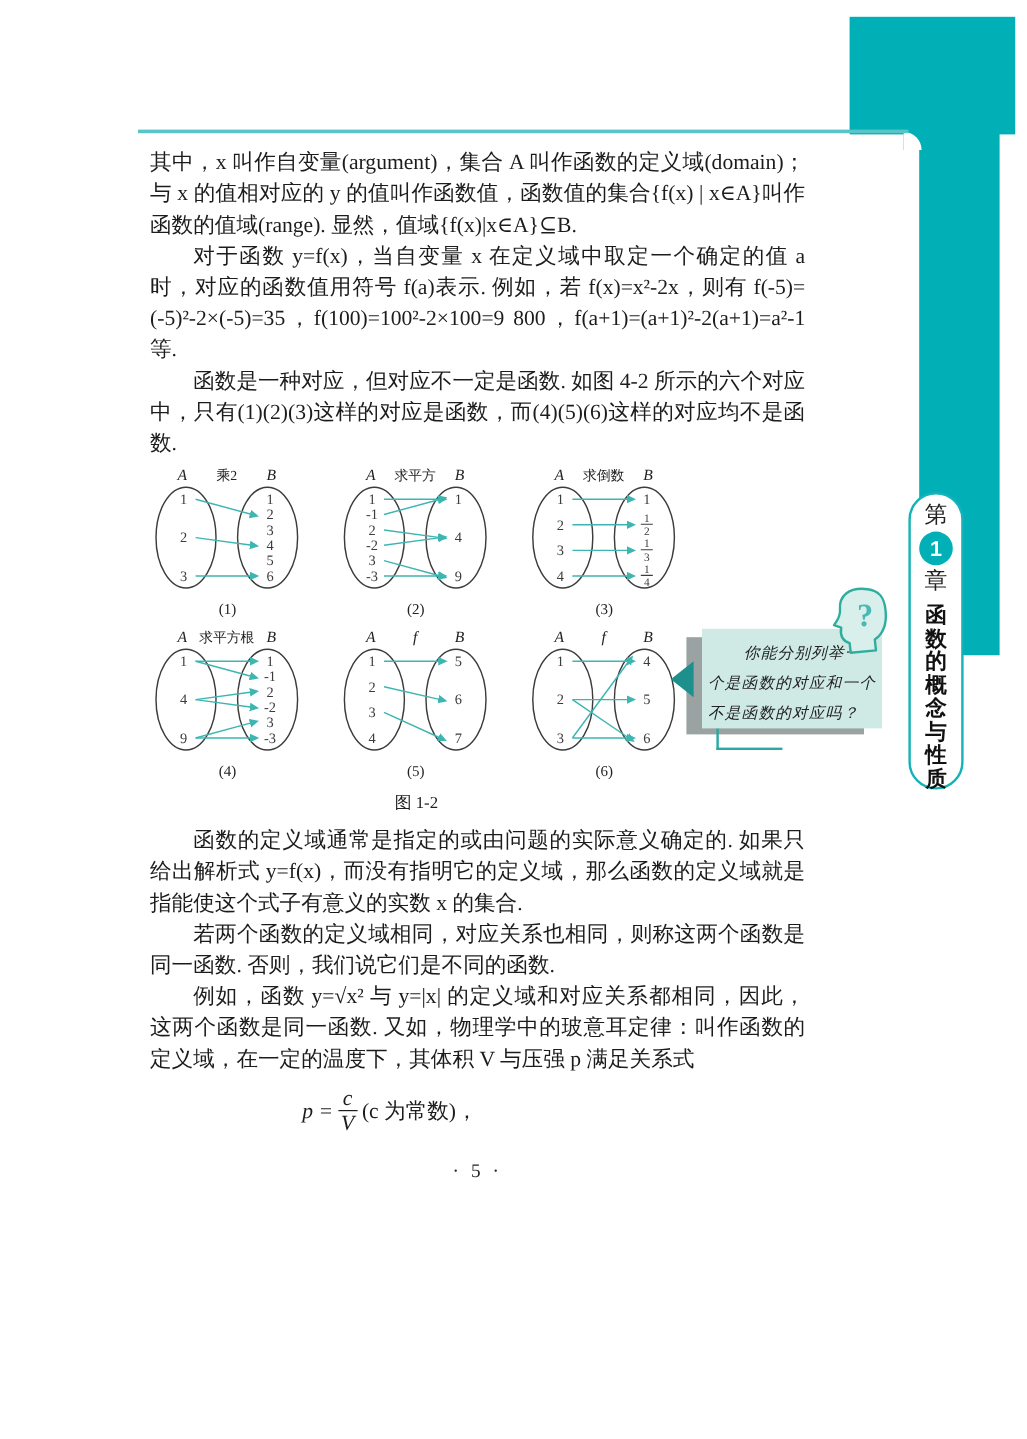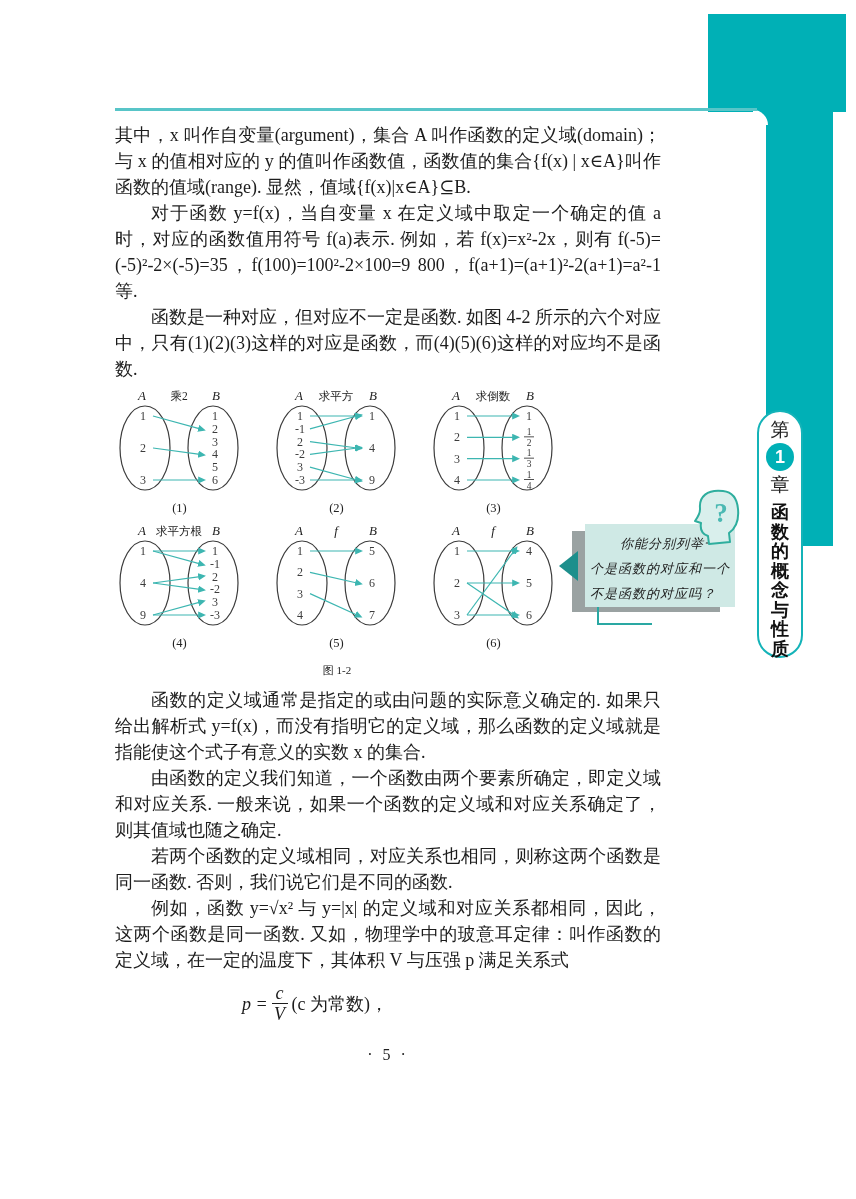--- a/index.html
+++ b/index.html
@@ -24,32 +24,32 @@
   .num-circle{
     width:28px;height:28px;border-radius:50%;background:#00b0b6;color:#fff;
     font-weight:bold;font-size:18px;line-height:28px;text-align:center;margin:3px 0;
     font-family:"Liberation Sans",sans-serif;
   }
   .chapter-title{display:flex;flex-direction:column;align-items:center;margin-top:8px;}
   .chapter-title span{font-size:18px;line-height:19.5px;font-weight:bold;color:#111;}
 
   
   .content{
-    position:absolute;left:115px;top:122px;width:546px;
+    position:absolute;left:125px;top:122px;width:546px;
     font-size:18px;line-height:26px;text-align:justify;
   }
   .content p{margin:0;text-indent:2em;}
   .content p.noindent{text-indent:0;}
 
   
   .figure{margin:8px 0 4px 2px;width:440px;}
   .fig-grid{display:grid;grid-template-columns:repeat(3,125px);column-gap:32px;row-gap:10px;}
   .fig-cell{width:125px;}
   .fig-cap{text-align:center;font-size:12.5px;line-height:14px;color:#222;}
-  .fig-caption{text-align:center;font-size:11px;margin-top:7px;width:440px;color:#222;}
+  .fig-caption{text-align:center;font-size:14px;margin-top:7px;width:440px;color:#222;}
   .fig-cell svg text{font-family:"Liberation Serif","DejaVu Serif",serif;}
 
   
   .formula{display:flex;justify-content:center;align-items:center;width:400px;margin:10px 0 6px 0;font-size:18px;}
   .formula .mi{font-style:italic;}
   .frac{display:inline-flex;flex-direction:column;align-items:center;margin:0 4px;vertical-align:middle;font-style:italic;}
   .frac .num{border-bottom:1.5px solid #1c1c1c;padding:0 4px;line-height:20px;}
   .frac .den{line-height:20px;}
   .formula .note{}
 
@@ -257,21 +257,20 @@
             <line x1="36" y1="58" x2="83" y2="58" stroke="#3db6b1" stroke-width="1.2" marker-end="url(#ah5)"></line>
             <line x1="36" y1="58" x2="83" y2="90" stroke="#3db6b1" stroke-width="1.2" marker-end="url(#ah5)"></line>
             <line x1="36" y1="90" x2="83" y2="26" stroke="#3db6b1" stroke-width="1.2" marker-end="url(#ah5)"></line>
             <line x1="36" y1="90" x2="83" y2="90" stroke="#3db6b1" stroke-width="1.2" marker-end="url(#ah5)"></line>
           </svg><div class="fig-cap">(6)</div></div>
       </div>
     <div class="fig-caption">图 1-2</div>
   </div>
 
   <p>函数的定义域通常是指定的或由问题的实际意义确定的. 如果只给出解析式 y=f(x)，而没有指明它的定义域，那么函数的定义域就是指能使这个式子有意义的实数 x 的集合.</p>
-  <p>由函数的定义我们知道，一个函数由两个要素所确定，即定义域和对应关系. 一般来说，如果一个函数的定义域和对应关系确定了，则其值域也随之确定.</p>
   <p>若两个函数的定义域相同，对应关系也相同，则称这两个函数是同一函数. 否则，我们说它们是不同的函数.</p>
   <p>例如，函数 y=√x² 与 y=|x| 的定义域和对应关系都相同，因此，这两个函数是同一函数. 又如，物理学中的玻意耳定律：叫作函数的定义域，在一定的温度下，其体积 V 与压强 p 满足关系式</p>
 
   <div class="formula">
     <span class="mi">p =</span>
     <span class="frac">
       <span class="num">c</span>
       <span class="den">V</span>
     </span>
     <span class="note">(c 为常数)，</span>

